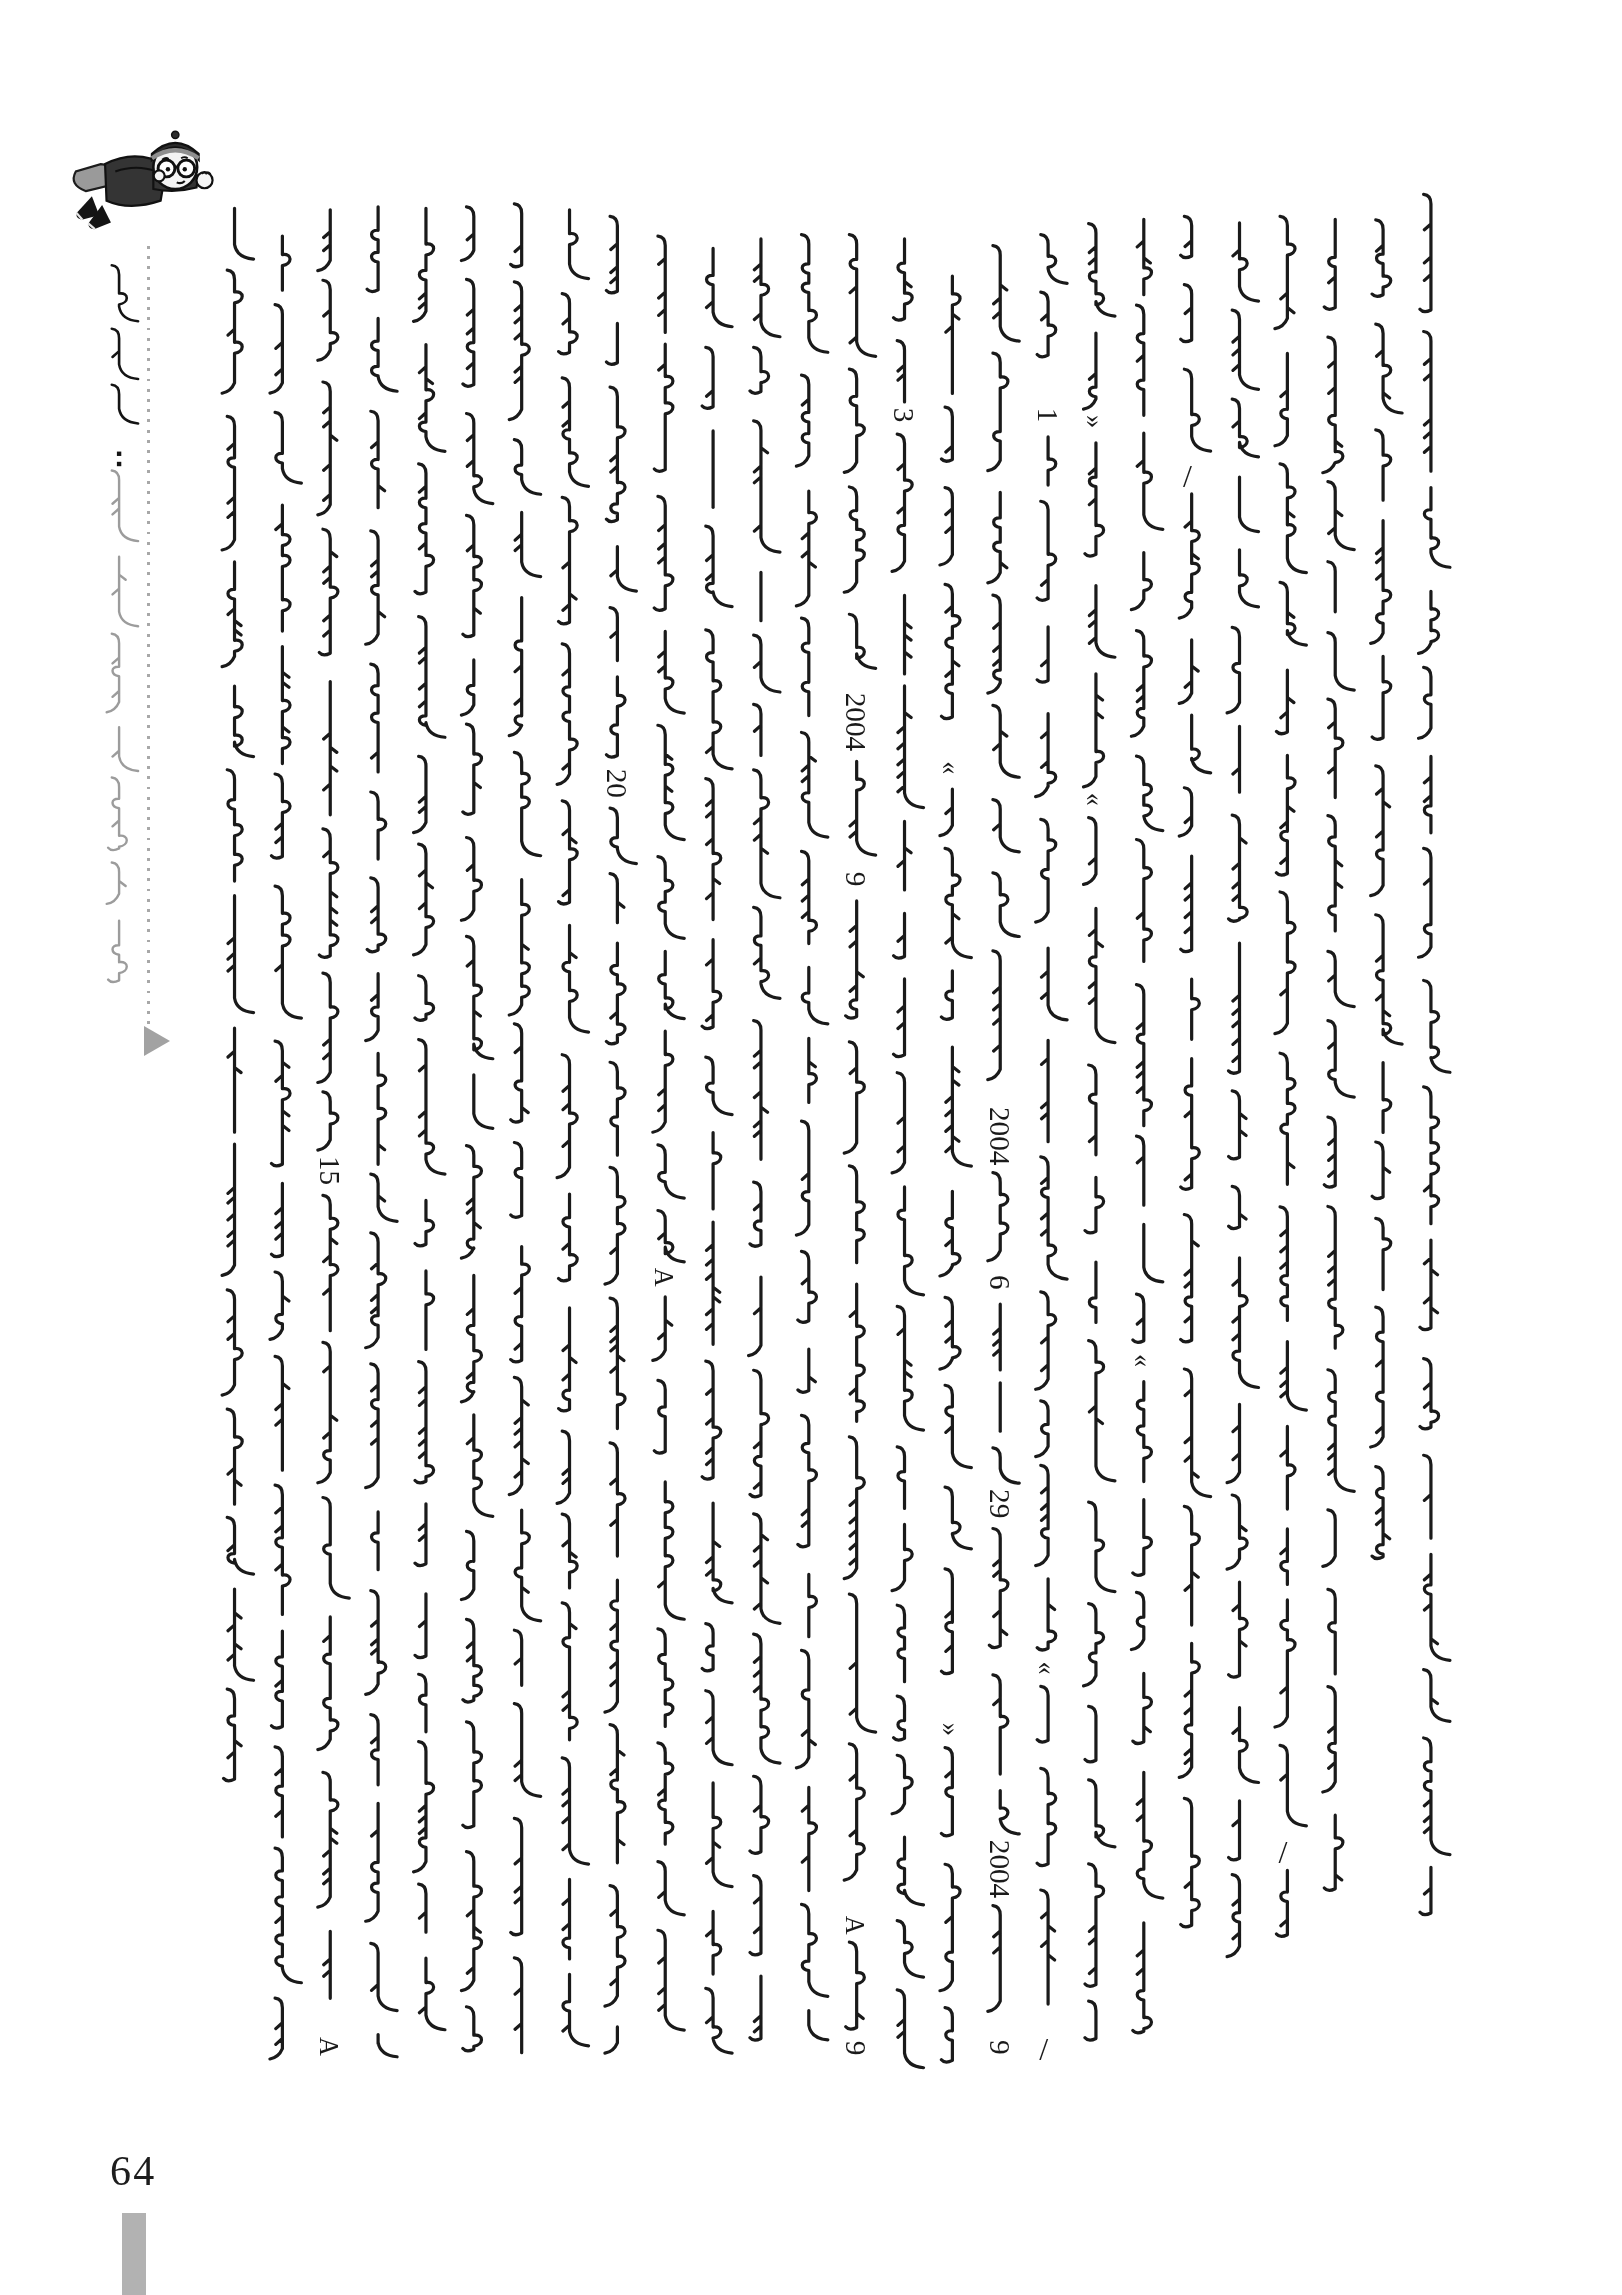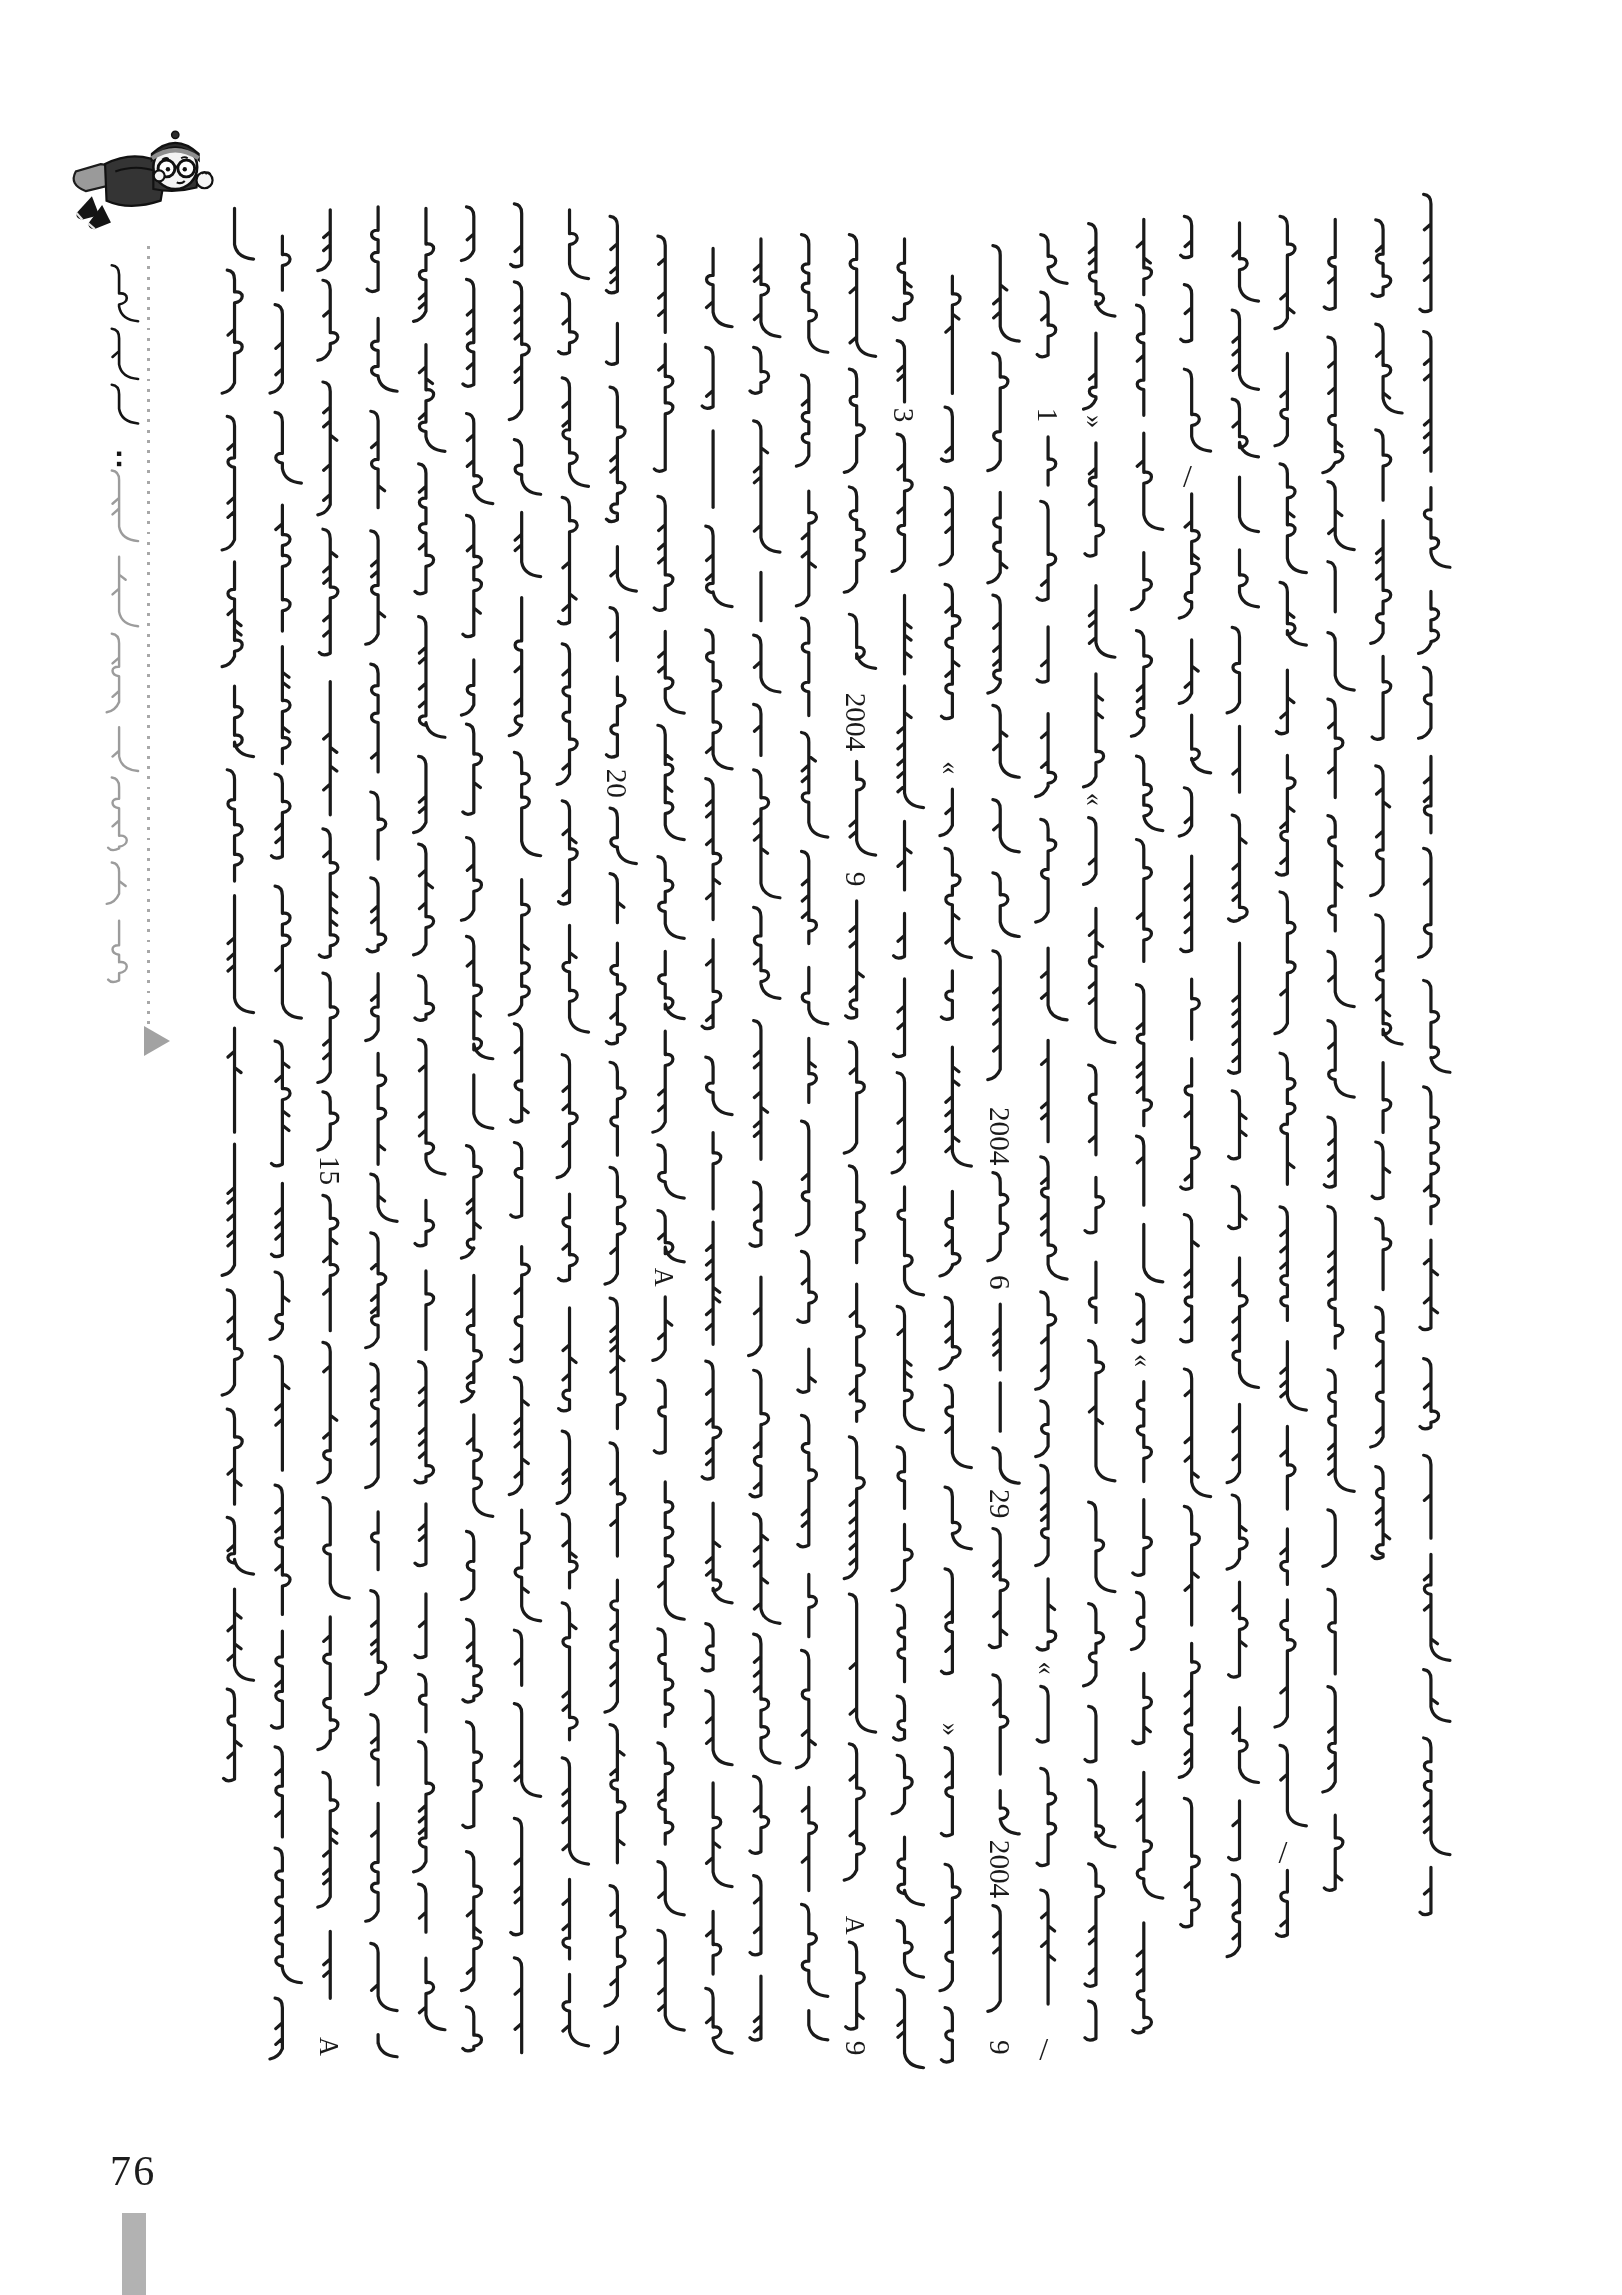--- a/index.html
+++ b/index.html
@@ -567,16 +567,16 @@
         <path d="M 1958.5 1697.1329380138777 L 1958.5 1709.1329380138777 L 1958.5 1721.6265928880312 l -9 8 m 9 -8 L 1958.5 1737.5626506716944 l 9 7 m -9 -7 L 1958.5 1758.742136430461 L 1958.5 1775.2018603100441 l -9 8 m 9 -8 L 1958.5 1789.732060780283 l 9 7 m -9 -7 L 1958.5 1817.5693331202492 q -10 5 -15 -1 " fill="none" stroke="#1a1a1a" stroke-width="4.4" stroke-linecap="round" stroke-linejoin="round"></path>
         <path d="M 1948.5 1859.3817060291767 q 10 1 10 13 L 1958.5 1875.3817060291767 L 1958.5 1892.864882400725 l -9 8 m 9 -8 L 1958.5 1918.0177039178088 l -9 8 m 9 -8 L 1958.5 1931.5820313193835 c 14 -2 14 13 0 15 L 1958.5 1953.4156672586687 q -10 5 -15 -1 " fill="none" stroke="#1a1a1a" stroke-width="4.4" stroke-linecap="round" stroke-linejoin="round"></path>
         <path d="M 1948.5 1991.7160925460048 q 10 1 10 13 L 1958.5 2007.7160925460048 L 1958.5 2023.2255594669841 L 1958.5 2045.5092173647135 l -9 8 m 9 -8 L 1958.5 2071.4090734710917 L 1958.5 2105.186219817493 " fill="none" stroke="#1a1a1a" stroke-width="4.4" stroke-linecap="round" stroke-linejoin="round"></path>
         <path d="M 1958.5 2127.368495399598 L 1958.5 2139.368495399598 L 1958.5 2154.2025375170633 l -9 8 m 9 -8 L 1958.5 2169.225604741834 c -12 -1 -12 11 0 13 L 1958.5 2195.540901412256 l -9 8 m 9 -8 L 1958.5 2217.154914272018 L 1958.5 2242.8398605147377 l 9 7 m -9 -7 L 1958.5 2252.500550302677 q 3 18 26 20 " fill="none" stroke="#1a1a1a" stroke-width="4.4" stroke-linecap="round" stroke-linejoin="round"></path>
         <path d="M 1948.5 2285.225704913959 q 10 1 10 13 L 1958.5 2301.225704913959 L 1958.5 2324.506674503442 l 9 7 m -9 -7 L 1958.5 2335.9106281953864 q 3 18 26 20 " fill="none" stroke="#1a1a1a" stroke-width="4.4" stroke-linecap="round" stroke-linejoin="round"></path>
         <path d="M 1948.5 2378.682025379967 q 10 1 10 13 L 1958.5 2394.682025379967 L 1958.5 2411.171920320485 c -12 -1 -12 11 0 13 L 1958.5 2437.9758524992503 c -12 -1 -12 11 0 13 L 1958.5 2463.498463674914 l -9 8 m 9 -8 L 1958.5 2484.977679290343 l -9 8 m 9 -8 L 1958.5 2500.005942676682 l -9 8 m 9 -8 L 1958.5 2518.381112616975 q 3 18 26 20 " fill="none" stroke="#1a1a1a" stroke-width="4.4" stroke-linecap="round" stroke-linejoin="round"></path>
         <path d="M 1958.5 2555.6824519089423 L 1958.5 2567.6824519089423 L 1958.5 2584.264715328347 l -9 8 m 9 -8 L 1958.5 2618.2423895807005 q -10 5 -15 -1 " fill="none" stroke="#1a1a1a" stroke-width="4.4" stroke-linecap="round" stroke-linejoin="round"></path>
       </g>
     </svg>
 
-  <div class="pagenum">76</div>
+  <div class="pagenum">64</div>
   <div class="fbar"></div>
 </div>
 
 
 </body></html>

